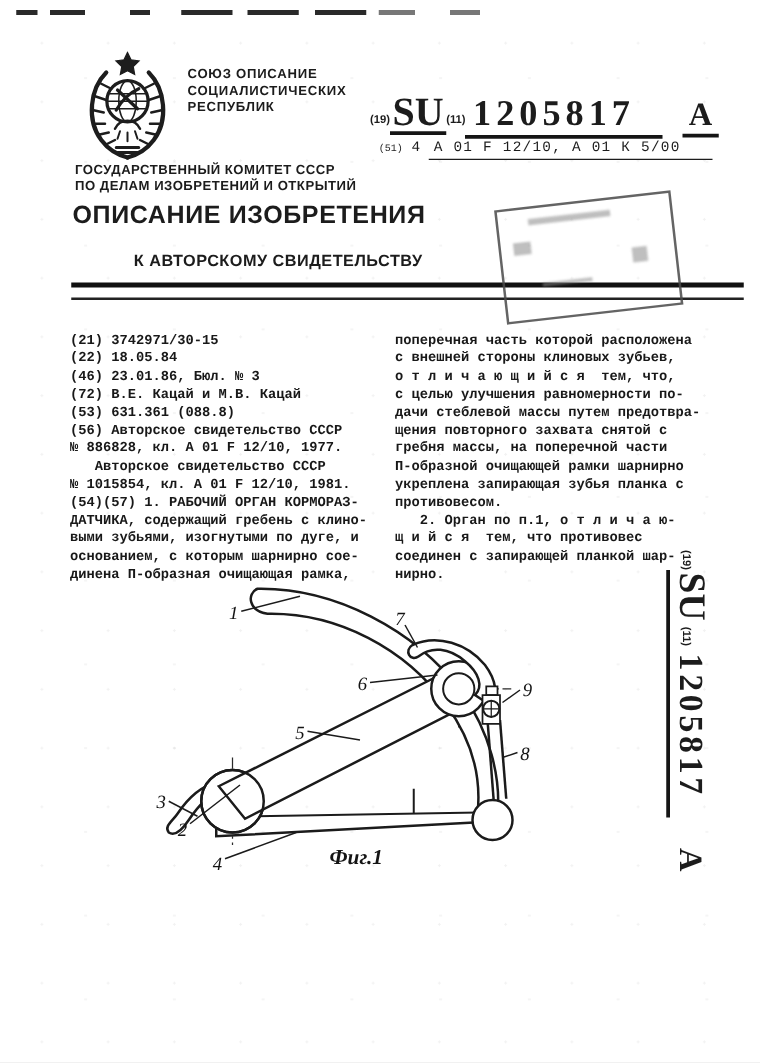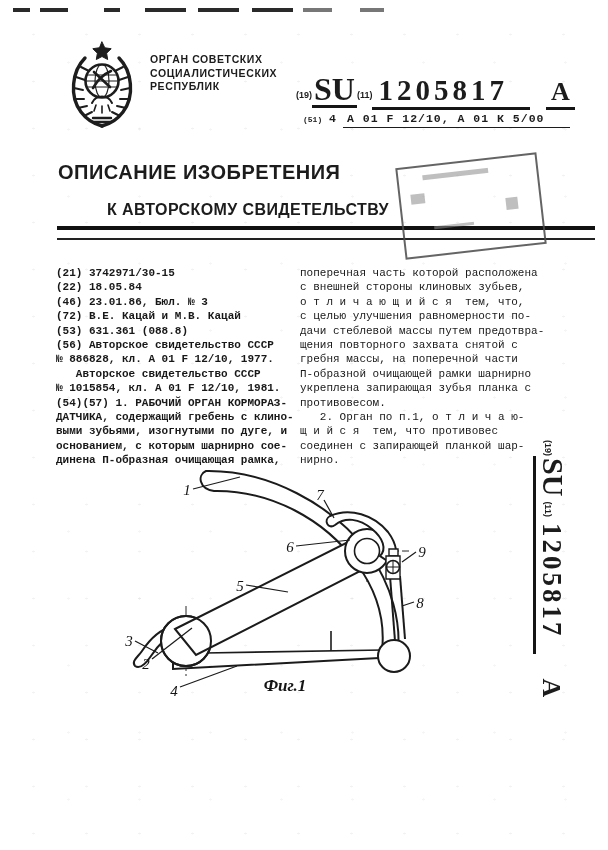--- a/index.html
+++ b/index.html
@@ -21,36 +21,36 @@
     letter-spacing:.4px;white-space:pre;}
   .docline{left:296px;top:74px;display:flex;align-items:baseline;white-space:nowrap;}
   .code-sm{font-size:9px;font-weight:bold;transform:translateY(-2px);}
   .su-big{font-family:"Liberation Serif",serif;font-weight:bold;font-size:32px;
     border-bottom:3.5px solid #151515;padding:0 2px 1px 2px;line-height:30px;}
   .num-big{font-family:"Liberation Serif",serif;font-weight:bold;font-size:29px;
     letter-spacing:4px;border-bottom:3.5px solid #151515;padding:0 22px 2px 6px;line-height:30px;}
   .kind-big{font-family:"Liberation Serif",serif;font-weight:bold;font-size:26px;
     margin-left:16px;border-bottom:3px solid #151515;padding:0 5px 2px 5px;line-height:27px;}
   .classline{left:303px;top:112px;font-family:"Liberation Mono","DejaVu Sans Mono",monospace;
-    font-size:11.5px;font-weight:bold;white-space:nowrap;}
+    font-size:11.5px;font-weight:normal;white-space:nowrap;}
   .classline .cs{font-size:8px;}
   .classline .codes{border-bottom:1.5px solid #1c1c1c;padding:0 26px 2px 4px;letter-spacing:1px;}
   
   .title-main{left:58px;top:161px;font-size:20px;font-weight:bold;letter-spacing:.5px;white-space:nowrap;}
-  .title-sub{left:61px;top:201px;font-size:16px;font-weight:bold;letter-spacing:.4px;padding-left:46px;}
+  .title-sub{left:61px;top:201px;font-size:13px;font-weight:bold;letter-spacing:.4px;padding-left:46px;}
   .rule{left:57px;top:226px;width:538px;height:8px;border-top:4px solid #111;border-bottom:2px solid #222;}
   
   .stamp{left:400px;top:160px;width:138px;height:88px;border:2px solid #4a4a4a;
     transform:rotate(-6.5deg);opacity:.85;}
   .stamp .smudge{position:absolute;background:#8a8a8a;filter:blur(.7px);opacity:.65;}
   
   .col{font-family:"Liberation Mono","DejaVu Sans Mono",monospace;font-size:11px;
     line-height:14.4px;white-space:pre;color:#181818;}
   .col-left{left:56px;top:266px;width:246px;font-weight:bold;}
-  .col-right{left:300px;top:266px;width:252px;}
+  .col-right{left:316px;top:266px;width:252px;font-weight:bold;}
   
   .fig{left:88px;top:458px;}
   .fig path,.fig line,.fig circle,.fig rect{vector-effect:non-scaling-stroke;}
   .fig text{font-family:"Liberation Serif",serif;font-style:italic;font-size:15px;fill:#141414;}
   .fig .cap{font-size:17px;font-weight:bold;}
   
   .vside{left:568px;top:440px;width:252px;height:48px;transform-origin:0 0;
     transform:rotate(90deg);display:flex;align-items:baseline;white-space:nowrap;}
   .vside .wrap{border-bottom:3px solid #151515;padding:0 16px 2px 2px;display:inline-flex;align-items:baseline;}
   .vside .su{font-family:"Liberation Serif",serif;font-weight:bold;font-size:30px;line-height:30px;}
@@ -82,24 +82,26 @@
       <ellipse cx="36" cy="40" rx="7" ry="16.5" stroke-width="1.2"></ellipse>
       <path d="M20.5 34 h31 M19.5 40 h33 M20.5 46 h31" stroke-width="1.2"></path>
       <path d="M27 47 C31 40 38 33 45 30" stroke-width="2.6"></path>
       <path d="M28 31 L44 46" stroke-width="2.6"></path>
       <path d="M26 62 A11 11 0 0 1 46 62" stroke-width="2"></path>
       <path d="M30 64 l-2 6 M36 65 l0 7 M42 64 l2 6" stroke-width="1.6"></path>
       <path d="M27 77 l18 0 M28 81 l16 0" stroke-width="2.4"></path>
     </g>
   </svg>
 
-  <div class="abs country">ОРГАН СОВЕТСКИХ
+  <div class="abs country">СОЮЗ ОПИСАНИЕ
 СОЦИАЛИСТИЧЕСКИХ
 РЕСПУБЛИК</div>
 
+  <div class="abs committee">ГОСУДАРСТВЕННЫЙ КОМИТЕТ СССР
+ПО ДЕЛАМ ИЗОБРЕТЕНИЙ И ОТКРЫТИЙ</div>
 
   <div class="abs docline">
     <span class="code-sm">(19)</span>
     <span class="su-big">SU</span>
     <span class="code-sm">(11)</span>
     <span class="num-big">1205817</span>
     <span class="kind-big">A</span>
   </div>
 
   <div class="abs classline">

